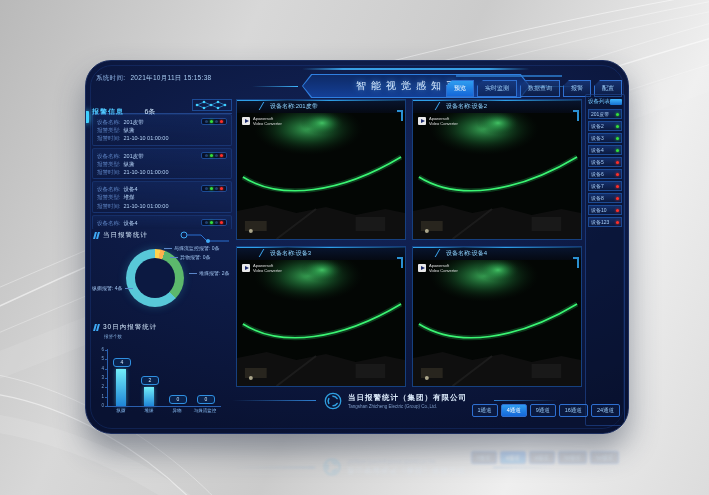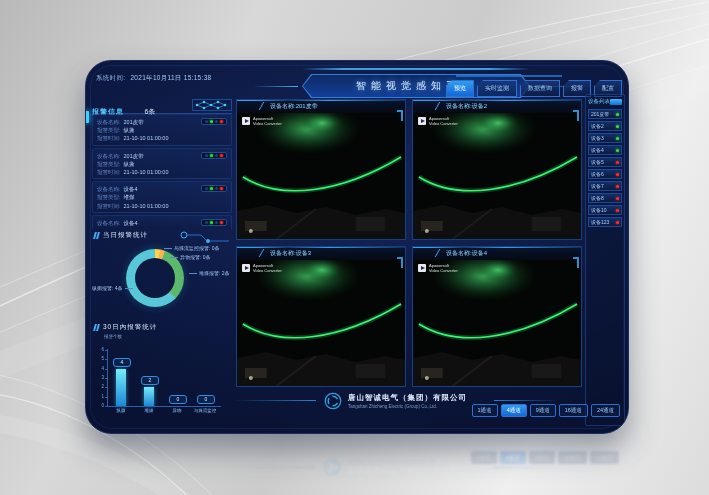--- a/index.html
+++ b/index.html
@@ -463,21 +463,21 @@
       <div class="company">
         <svg width="18" height="18" viewBox="0 0 20 20">
           <circle cx="10" cy="10" r="8.6" fill="none" stroke="#2f9fe0" stroke-width="1.4"></circle>
           <g fill="none" stroke="#2f9fe0" stroke-width="1.7" stroke-linecap="round">
             <path d="M10,4.6 a5.4,5.4 0 0,1 4.6,2.7"></path>
             <path d="M10,4.6 a5.4,5.4 0 0,1 4.6,2.7" transform="rotate(120 10 10)"></path>
             <path d="M10,4.6 a5.4,5.4 0 0,1 4.6,2.7" transform="rotate(240 10 10)"></path>
           </g>
         </svg>
         <div class="company-text">
-          <div class="cn">唐山智诚电气（集团）有限公司</div>
+          <div class="cn">当日报警统计（集团）有限公司</div>
           <div class="en">Tangshan Zhicheng Electric (Group) Co.,Ltd.</div>
         </div>
       </div>
       <div class="channels">
           <div class="ch">1通道</div>
           <div class="ch active">4通道</div>
           <div class="ch">9通道</div>
           <div class="ch">16通道</div>
           <div class="ch">24通道</div>
         </div>

